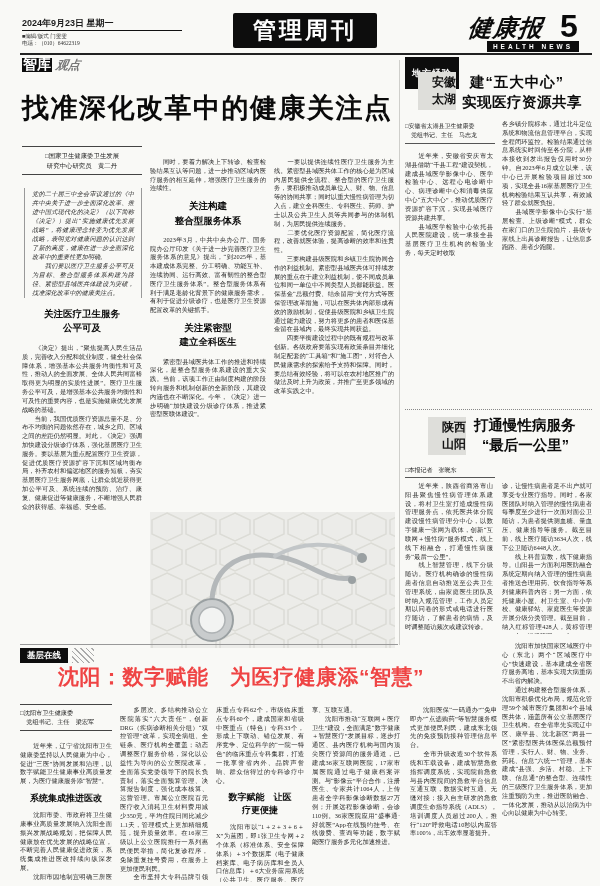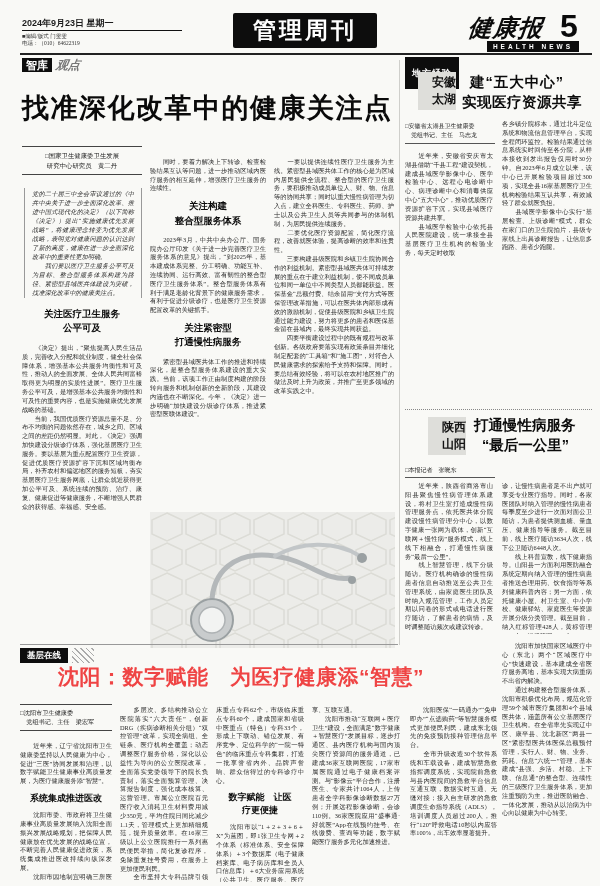--- a/index.html
+++ b/index.html
@@ -28,21 +28,21 @@
   </div>
 
   <div class="abs blackbox" style="left:233px;top:13px;width:144px;height:35px;font-size:23px;letter-spacing:3px;border-radius:2px;">管理周刊</div>
 
   <div class="abs" style="left:468px;top:12px;width:88px;font-family:'Liberation Serif',serif;font-style:italic;font-weight:bold;font-size:24px;letter-spacing:1px;transform:skewX(-6deg);color:#0b0b0b;">健康报</div>
   <div class="abs" style="left:560px;top:8px;font-family:'Liberation Sans',sans-serif;font-weight:bold;font-size:32px;color:#0b0b0b;">5</div>
   <div class="abs blackbox" style="left:487px;top:41px;width:92px;height:11px;font-size:6.5px;letter-spacing:3px;">HEALTH NEWS</div>
 
   <div class="abs rule" style="left:20px;top:53px;width:572px;height:1.5px;"></div>
 
-  <div class="abs blackbox" style="left:22px;top:58px;width:30px;height:14px;font-size:11px;">智库</div>
+  <div class="abs blackbox" style="left:22px;top:58px;width:30px;height:14px;font-size:14px;">智库</div>
   <div class="abs" style="left:56px;top:57px;font-family:'Liberation Serif',serif;font-style:italic;font-weight:bold;font-size:12px;color:#777;transform:skewX(-10deg);">观点</div>
 
   <div class="abs blackbox" style="left:405px;top:57px;width:54px;height:32px;font-size:9px;letter-spacing:1px;">地方经验</div>
 
   <div class="abs" style="left:399px;top:60px;width:1px;height:585px;background:#cfcfcb;"></div>
 
   <div class="abs" style="left:22px;top:90px;width:380px;font-family:'Liberation Sans',sans-serif;font-weight:bold;font-size:27px;letter-spacing:1.5px;color:#0a0a0a;">找准深化改革中的健康关注点</div>
 
   <div class="abs byline pre" style="left:22px;top:146px;width:120px;border-top:1px solid #444;border-bottom:1px solid #444;padding:4px 0;text-align:center;">□国家卫生健康委卫生发展
 研究中心研究员　黄二丹</div>
@@ -55,21 +55,21 @@
 
   <div class="abs body-txt pre just" style="left:22px;top:344px;width:120px;height:300px;">　　《决定》提出，“聚焦提高人民生活品质，完善收入分配和就业制度，健全社会保障体系，增强基本公共服务均衡性和可及性，推动人的全面发展、全体人民共同富裕取得更为明显的实质性进展”。医疗卫生服务公平可及，是增强基本公共服务均衡性和可及性的重要内容，也是实施健康优先发展战略的基础。
 　　当前，我国优质医疗资源总量不足、分布不均衡的问题依然存在，城乡之间、区域之间的差距仍然明显。对此，《决定》强调加快建设分级诊疗体系，强化基层医疗卫生服务。要以基层为重点配置医疗卫生资源，促进优质医疗资源扩容下沉和区域均衡布局，补齐农村和偏远地区的服务短板，夯实基层医疗卫生服务网底，让群众就近获得更加公平可及、系统连续的预防、治疗、康复、健康促进等健康服务，不断增强人民群众的获得感、幸福感、安全感。</div>
 
   <div class="abs" style="left:150px;top:158px;width:116px;height:350px;overflow:hidden;">
     <div class="body-txt pre just">　　同时，要着力解决上下转诊、检查检验结果互认等问题，进一步推动区域内医疗服务的相互延伸，增强医疗卫生服务的连续性。</div>
     <div class="subhead pre" style="font-size:9.5px;line-height:1.5;margin:7px 0;">关注构建
 整合型服务体系</div>
     <div class="body-txt pre just">　　2023年3月，中共中央办公厅、国务院办公厅印发《关于进一步完善医疗卫生服务体系的意见》提出，“到2025年，基本建成体系完整、分工明确、功能互补、连续协同、运行高效、富有韧性的整合型医疗卫生服务体系”。整合型服务体系有利于满足老龄化背景下的健康服务需求，有利于促进分级诊疗，也是医疗卫生资源配置改革的关键抓手。</div>
     <div class="subhead pre" style="font-size:9.5px;line-height:1.5;margin:7px 0;">关注紧密型
-打通慢性病服务</div>
+建立全科医生</div>
     <div class="body-txt pre just">　　紧密型县域医共体工作的推进和持续深化，是整合型服务体系建设的重大实践。当前，该项工作正由制度构建的阶段转向服务和机制创新的全新阶段，其建设内涵也在不断深化。今年，《决定》进一步明确“加快建设分级诊疗体系，推进紧密型医联体建设”。</div>
   </div>
 
   <div class="abs body-txt pre just" style="left:274px;top:158px;width:120px;height:350px;">　　一要以提供连续性医疗卫生服务为主线。紧密型县域医共体工作的核心是为区域内居民提供全流程、整合型的医疗卫生服务，要积极推动成员单位人、财、物、信息等的协同共享；同时以重大慢性病管理为切入点，建立全科医生、专科医生、药师、护士以及公共卫生人员等共同参与的体制机制，为居民提供连续服务。
 　　二要优化医疗资源配置，简化医疗流程，改善就医体验，提高诊断的效率和连贯性。
 　　三要构建县级医院和乡镇卫生院协同合作的利益机制。紧密型县域医共体可持续发展的重点在于建立利益机制，使不同成员单位和同一单位中不同类型人员都能获益。医保基金“总额付费、结余留用”支付方式等医保管理改革措施，可以在医共体内部形成有效的激励机制，促使县级医院和乡镇卫生院通过能力建设，努力将更多的患者和医保基金留在县域内，最终实现共同获益。
 　　四要平衡建设过程中的既有规程与改革创新。各级政府要落实现有政策条目并细化制定配套的“工具箱”和“施工图”，对符合人民健康需求的探索给予支持和保障。同时，要总结有效经验，将可以在农村地区推广的做法及时上升为政策，并推广至更多领域的改革实践之中。</div>
 
   <div class="abs" style="left:150px;top:512px;width:245px;height:136px;background:#ecece9;overflow:hidden;">
     <svg width="245" height="136" xmlns="http://www.w3.org/2000/svg">

